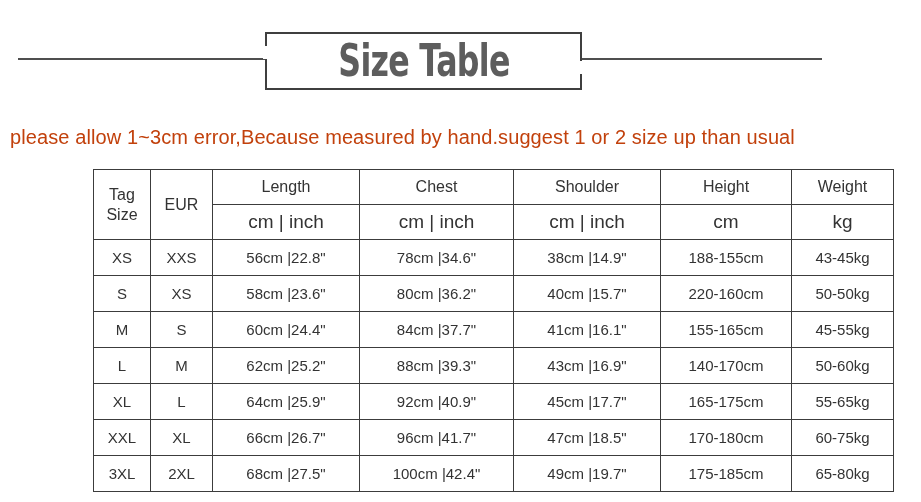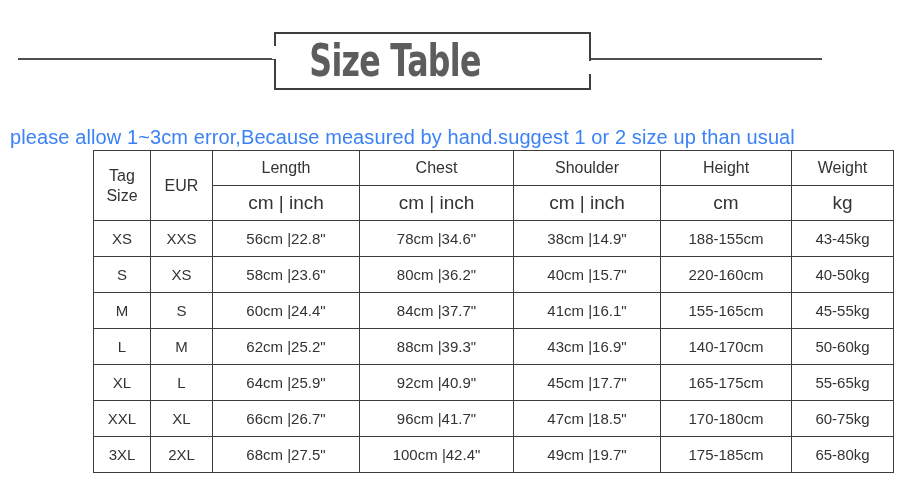--- a/index.html
+++ b/index.html
@@ -20,28 +20,29 @@
   .title-hline {
     position: absolute;
     left: 18px;
     top: 58px;
     width: 804px;
     height: 2px;
     background: #4f4f4f;
   }
   .title-box {
     position: absolute;
-    left: 274px;
+    left: 265px;
     top: 32px;
     width: 313px;
     height: 54px;
     background: #ffffff;
     border: 2px solid #3f3f3f;
     display: flex;
     align-items: center;
+    justify-content: center;
   }
   .title-text {
     font-family: "DejaVu Sans", sans-serif;
     font-weight: bold;
     font-size: 44px;
     line-height: 1;
     color: #5d5d5d;
     letter-spacing: -1px;
     white-space: nowrap;
     transform: scaleX(0.72);
@@ -56,29 +57,29 @@
   .notch-right { right: -4px; top: 27px; }
 
   
   .note {
     position: absolute;
     left: 10px;
     top: 126px;
     width: 905px;
     font-size: 20px;
     letter-spacing: 0.1px;
-    color: #3b82f6;
+    color: #c2410c;
     white-space: nowrap;
   }
 
   
   table.size-table {
     position: absolute;
     left: 93px;
-    top: 150px;
+    top: 169px;
     width: 800px;
     border-collapse: collapse;
     table-layout: fixed;
   }
   table.size-table th,
   table.size-table td {
     border: 1.5px solid #3c3c3c;
     text-align: center;
     vertical-align: middle;
     color: #333333;
@@ -148,21 +149,21 @@
           <td>188-155cm</td>
           <td>43-45kg</td>
         </tr>
         <tr>
           <td>S</td>
           <td>XS</td>
           <td>58cm |23.6"</td>
           <td>80cm |36.2"</td>
           <td>40cm |15.7"</td>
           <td>220-160cm</td>
-          <td>40-50kg</td>
+          <td>50-50kg</td>
         </tr>
         <tr>
           <td>M</td>
           <td>S</td>
           <td>60cm |24.4"</td>
           <td>84cm |37.7"</td>
           <td>41cm |16.1"</td>
           <td>155-165cm</td>
           <td>45-55kg</td>
         </tr>

